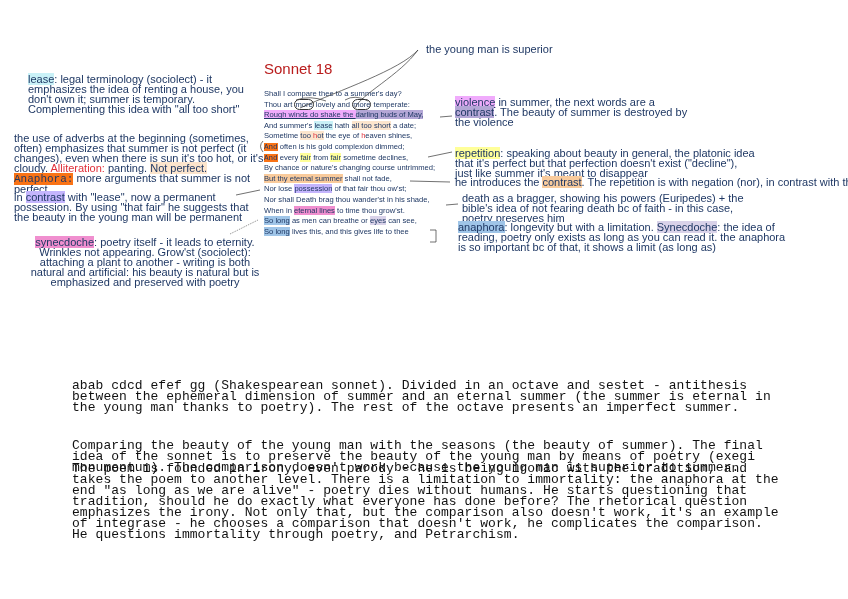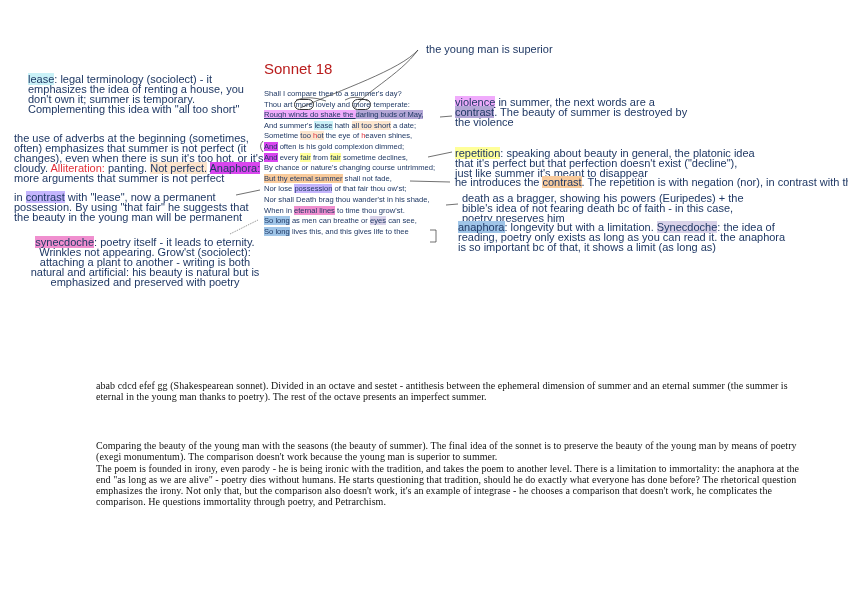--- a/index.html
+++ b/index.html
@@ -13,25 +13,25 @@
     .poem { font-size: 7.6px; line-height: 10.6px; color: #1f3864; white-space: nowrap; }
     .poem div { height: 10.6px; }
     .hl-lav { background: #b4a7d6; }
     .hl-lav-light { background: #d9d2e9; }
     .hl-blue { background: #c4b5fd; margin-top: 46px; }
     .hl-sky { background: #9fc5e8; }
     .hl-cyan { background: #c9f1f7; }
     .hl-peach { background: #fce5cd; }
     .hl-orange { background: #f9cb9c; }
     .hl-yellow { background: #ffff99; }
-    .hl-green { background: #d946ef; }
+    .hl-green { background: #f97316; font-family: Liberation Mono, monospace; }
     .hl-pink { background: #f08fcf; }
     .hl-gray { background: #f0abfc; text-decoration: underline; }
     .red { color: #e0303a; }
-    .body-text { font-size: 10px; line-height: 11px; color: #111; font-family: Liberation Serif, serif; letter-spacing: 0.05px; margin-left: 24px; }
+    .body-text { font-size: 13px; line-height: 11px; color: #111; font-family: Liberation Mono, monospace; letter-spacing: 0.05px; }
     svg.ink { position: absolute; left: 0; top: 0; pointer-events: none; }
   </style>
 </head>
 <body>
 
 <div class="abs title" style="left:264px; top:60px;">Sonnet 18</div>
 <div class="abs note" style="left:426px; top:44px;">the young man is superior</div>
 
 <div class="abs poem" id="poem" style="left:264px; top:89px;">
     <div><span>Shall I compare thee to a summer's day?</span></div>

